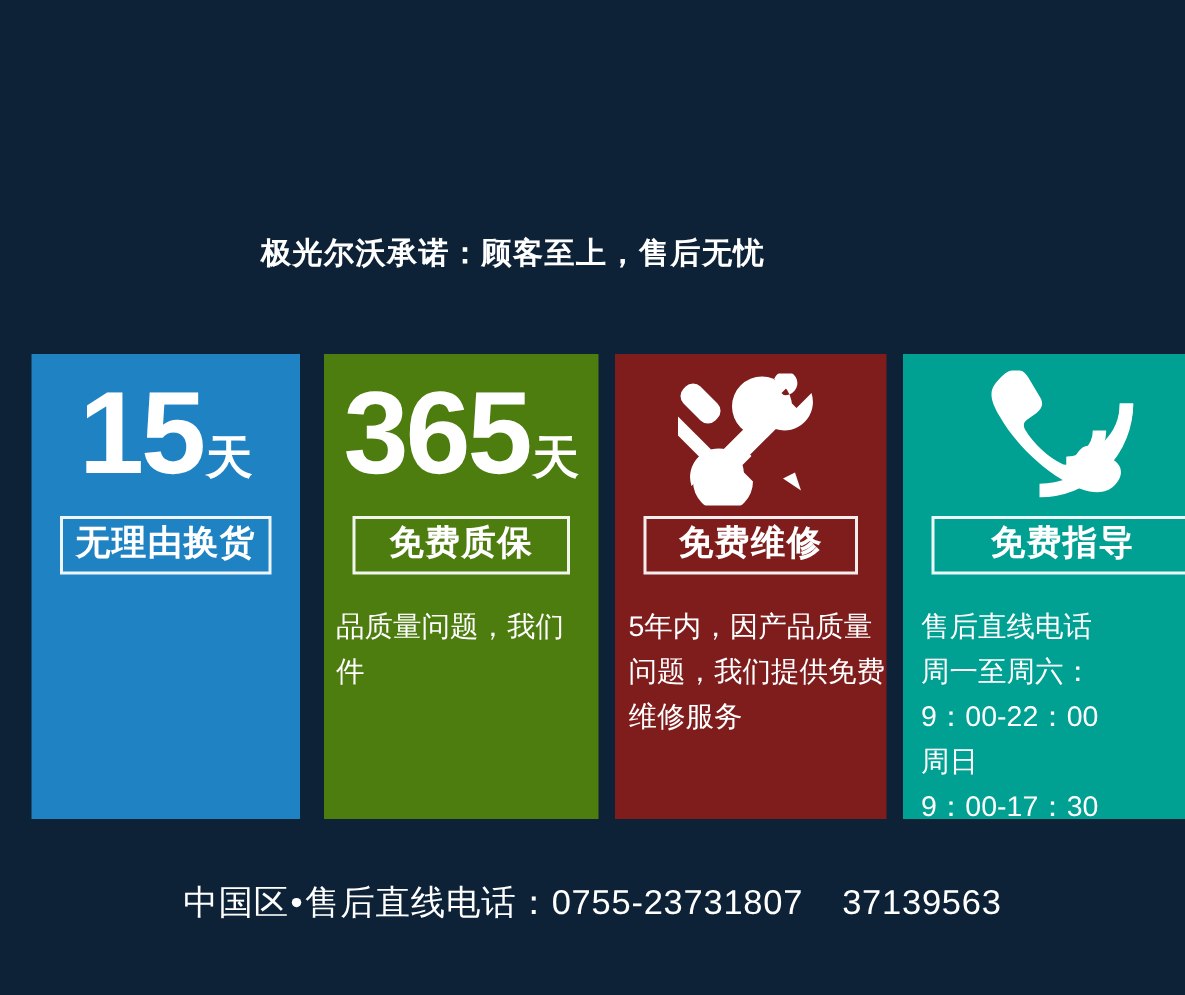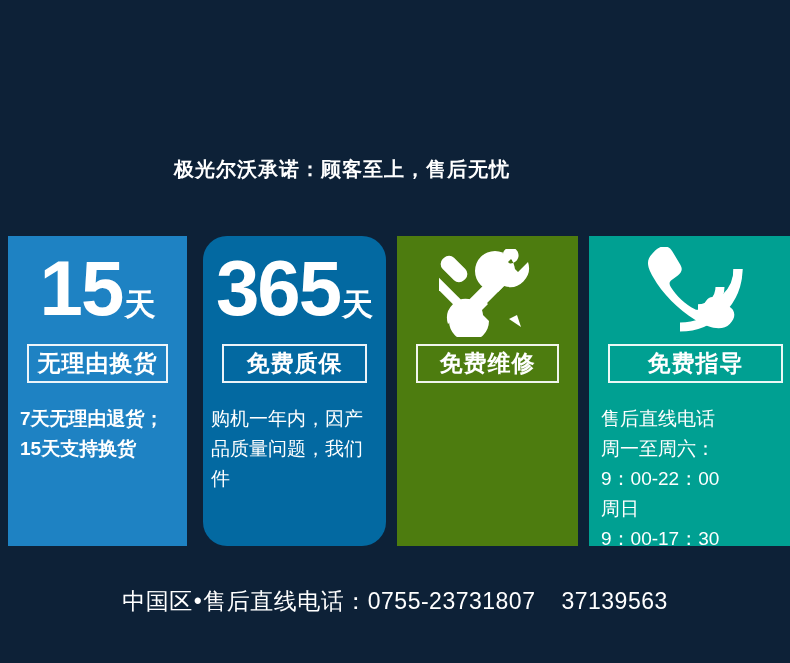--- a/index.html
+++ b/index.html
@@ -54,34 +54,34 @@
     font-weight: bold;
     letter-spacing: 1px;
     white-space: nowrap;
     margin-top: 12px;
   }
 
   
   .cards {
     position: absolute;
     top: 236px;
-    left: 8px;
+    left: 21px;
     width: 768px;
     height: 310px;
   }
   .card {
     position: absolute;
     top: 0;
     height: 310px;
     box-sizing: border-box;
     overflow: hidden;
   }
   .card-1 { left: 0px;   width: 179px; background: #1e82c3; }
-  .card-2 { left: 195px; width: 183px; background: #0369a1; border-radius: 24px; }
-  .card-3 { left: 389px; width: 181px; background: #4d7c0f; }
+  .card-2 { left: 195px; width: 183px; background: #4d7c0f; }
+  .card-3 { left: 389px; width: 181px; background: #7f1d1d; }
   .card-4 { left: 581px; width: 213px; background: #00a092; }
 
   
   .num-row {
     position: absolute;
     top: 2px;
     left: 0;
     width: 100%;
     height: 100px;
     text-align: center;
@@ -120,20 +120,21 @@
     position: absolute;
     top: 108px;
     left: 19px;
     right: 19px;
     height: 39px;
     border: 2px solid rgba(255,255,255,0.92);
     display: flex;
     align-items: center;
     justify-content: center;
     box-sizing: border-box;
+    font-family: Liberation Mono, monospace;
   }
   .badge-text {
     color: #ffffff;
     font-size: 23px;
     line-height: 23px;
     font-weight: bold;
     letter-spacing: 1px;
     white-space: nowrap;
   }
 
@@ -180,35 +181,30 @@
 
   <div class="cards">
 
     <div class="card card-1">
       <div class="num-row">
         <span class="num-big">15</span><span class="num-unit">天</span>
       </div>
       <div class="badge">
         <span class="badge-text">无理由换货</span>
       </div>
-      <div class="card-body">
-        <div>7天无理由退货；</div>
-        <div>15天支持换货</div>
-      </div>
     </div>
 
     <div class="card card-2">
       <div class="num-row">
         <span class="num-big">365</span><span class="num-unit">天</span>
       </div>
       <div class="badge">
         <span class="badge-text">免费质保</span>
       </div>
       <div class="card-body">
-        <div>购机一年内，因产</div>
         <div>品质量问题，我们</div>
         <div>件</div>
       </div>
     </div>
 
     <div class="card card-3">
       <div class="icon-wrap">
         <svg width="98" height="88" viewBox="0 0 98 88">
           <g fill="#ffffff">
 
@@ -221,20 +217,25 @@
             <path d="M76,2 a20,20 0 1,1 -20,20 l9,9 a8,8 0 1,0 2,2 z" transform="rotate(180 66 22)"></path>
 
             <path d="M84,8 l-10,10 -5,-5 10,-10 a19,19 0 0,0 -24,24 l-6,6 10,10 6,-6 a19,19 0 0,0 24,-24 l-10,10 -5,-5 z"></path>
 
             <path d="M14,80 l10,-10 5,5 -10,10 a19,19 0 0,0 24,-24 l6,-6 -10,-10 -6,6 a19,19 0 0,0 -24,24 l10,-10 5,5 z"></path>
           </g>
         </svg>
       </div>
       <div class="badge">
         <span class="badge-text">免费维修</span>
+      </div>
+      <div class="card-body">
+        <div>5年内，因产品质量</div>
+        <div>问题，我们提供免费</div>
+        <div>维修服务</div>
       </div>
     </div>
 
     <div class="card card-4">
       <div class="icon-wrap">
         <svg width="100" height="92" viewBox="0 0 100 92">
           <g fill="none" stroke="#ffffff" stroke-width="9" stroke-linecap="butt">
             <path d="M52,62 a22,22 0 0,0 22,-22"></path>
             <path d="M52,44 a40,40 0 0,0 40,-40" transform="translate(0,18)"></path>
             <path d="M52,26 a58,58 0 0,0 58,-58" transform="translate(-18,54)"></path>

